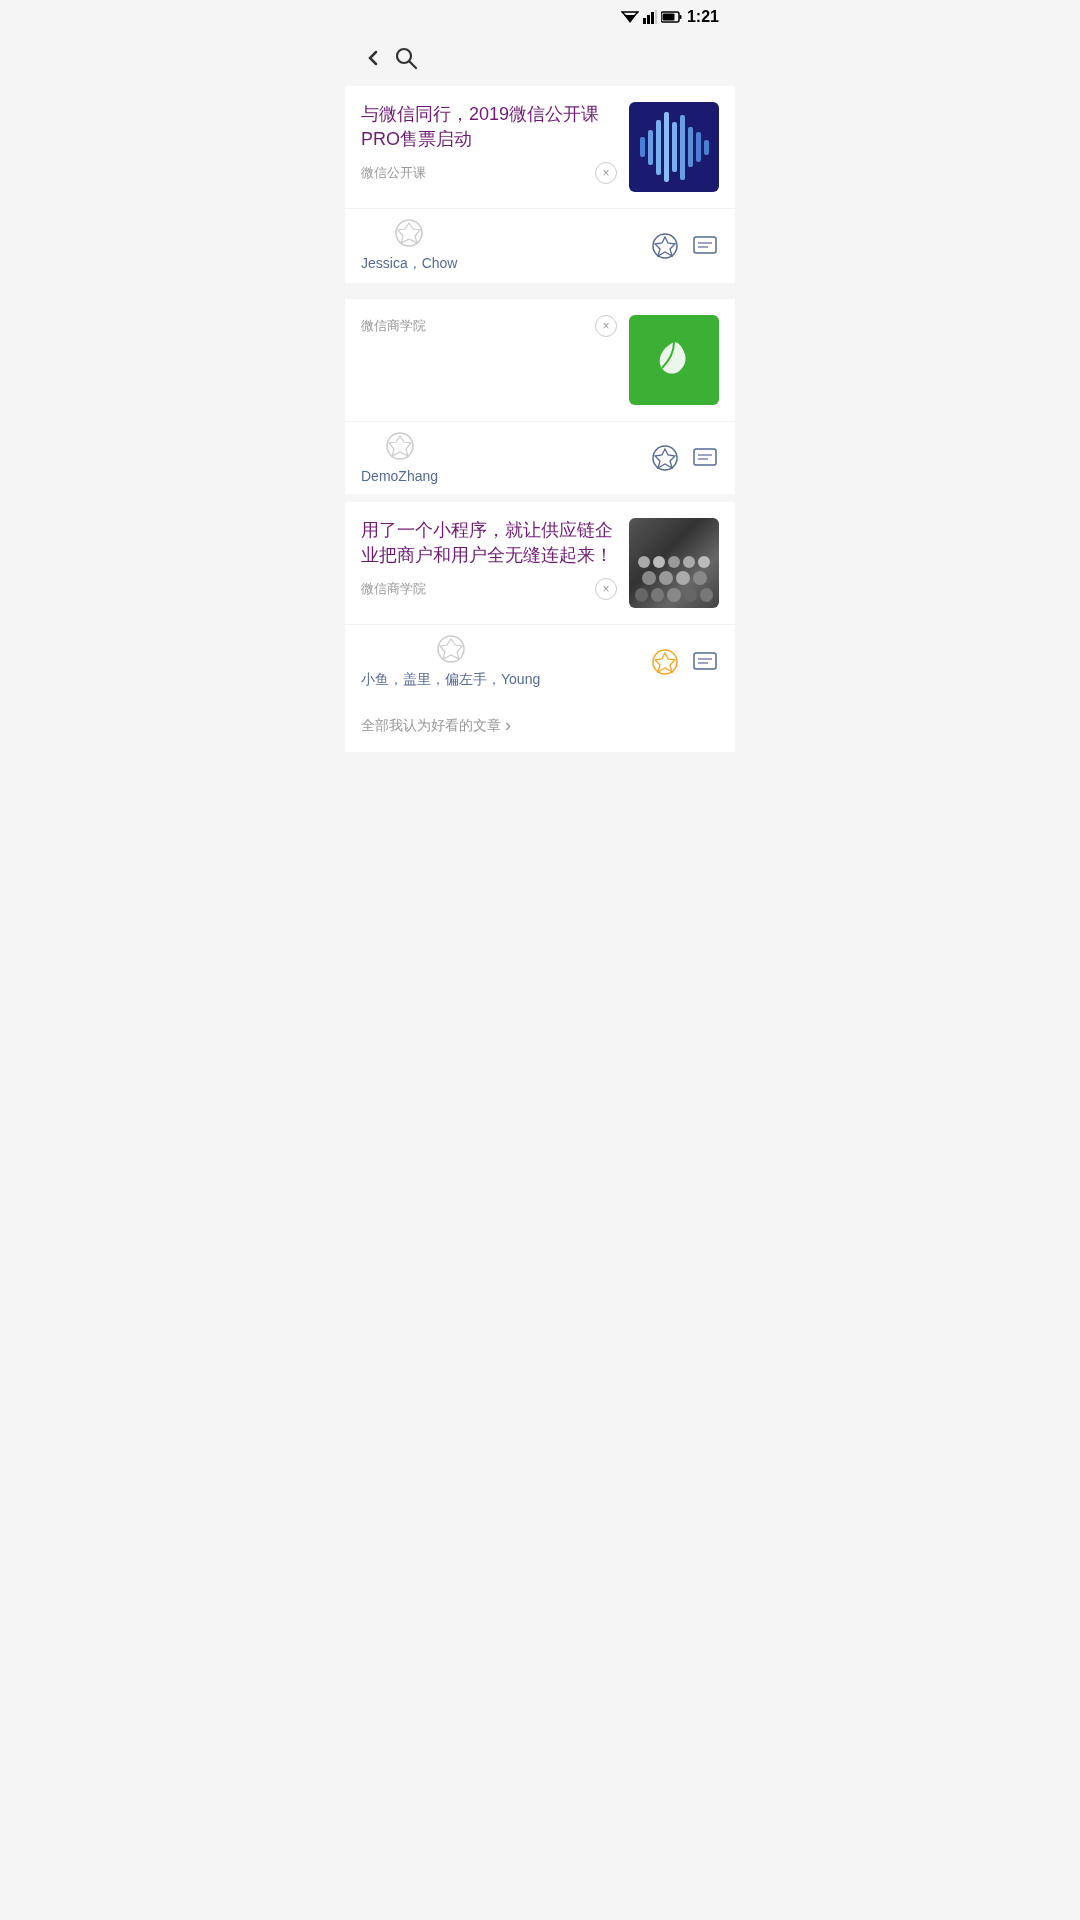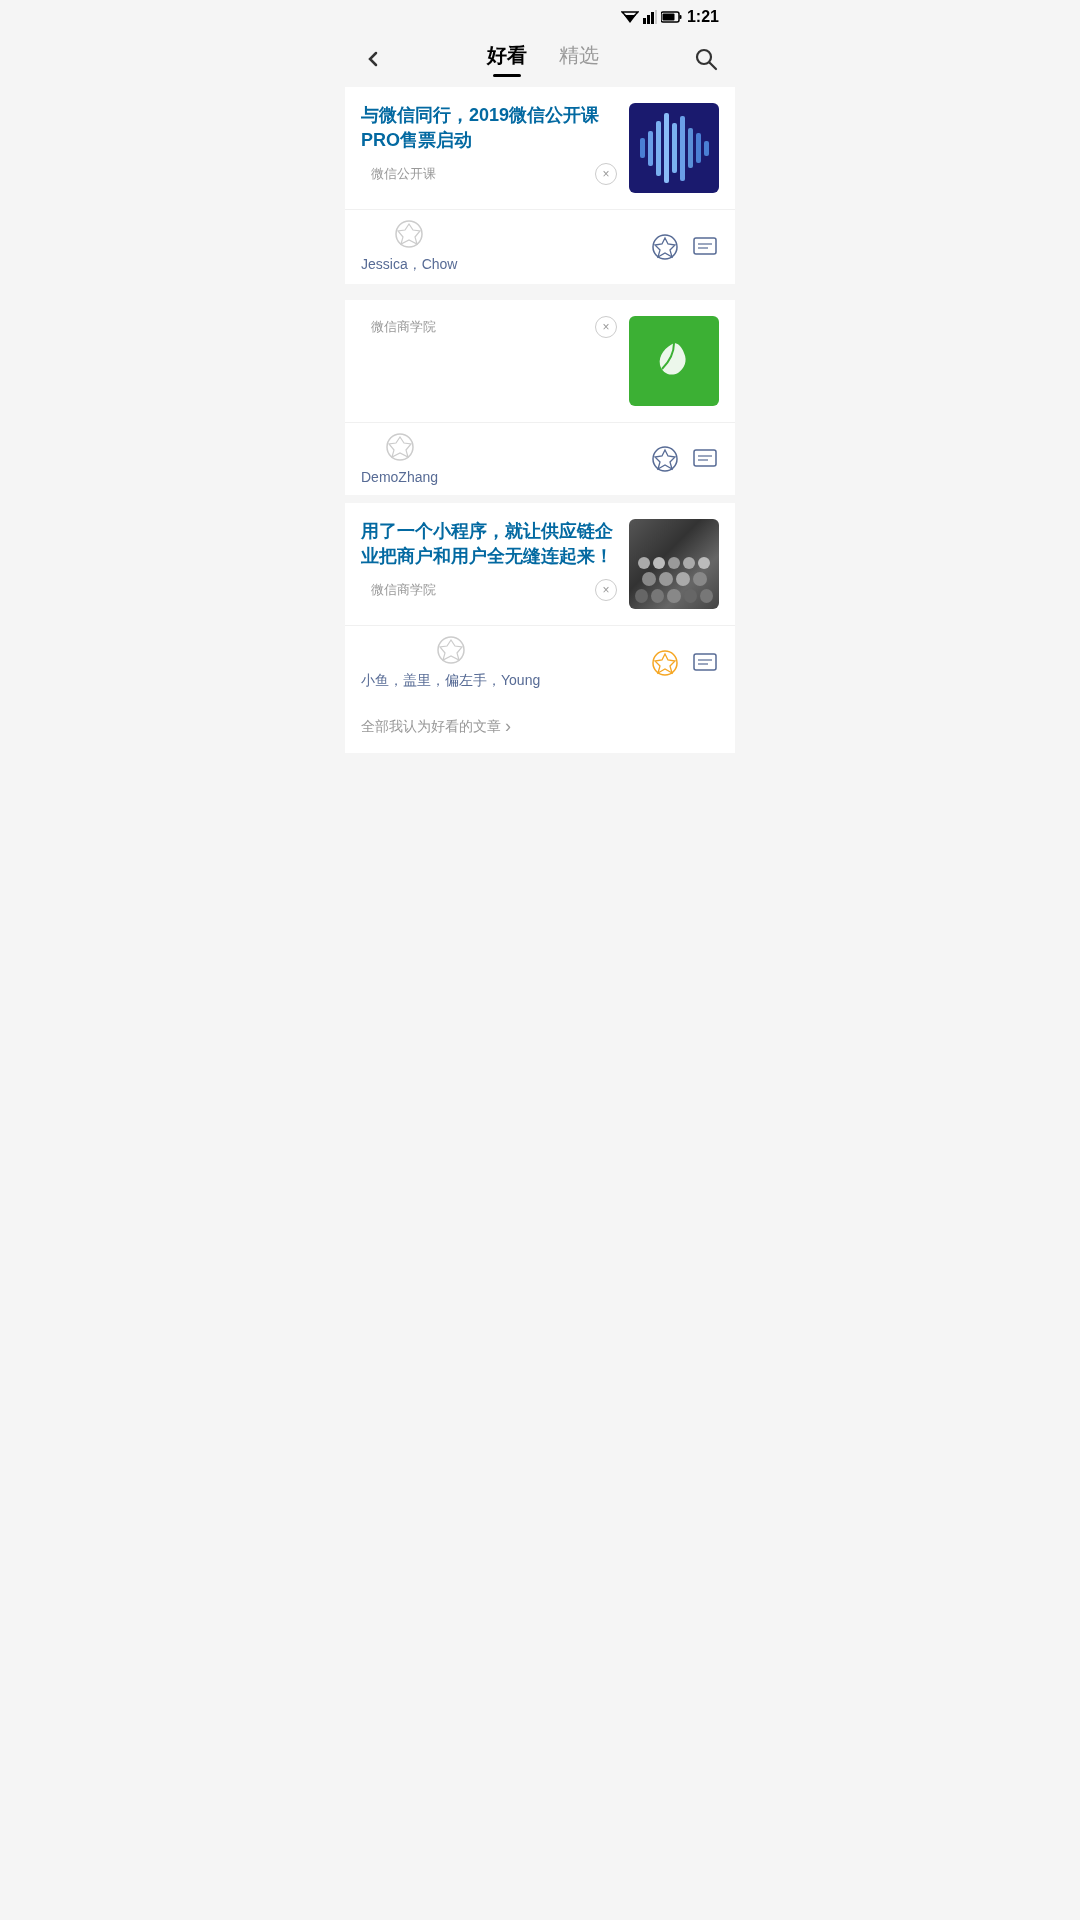--- a/index.html
+++ b/index.html
@@ -112,31 +112,30 @@
       align-items: flex-start;
       gap: 12px;
     }
 
     .article-text {
       flex: 1;
     }
 
     .article-title {
       font-size: 18px;
-      font-weight: 700;
-      color: #0369a1;
+      font-weight: 400;
+      color: #701a75;
       line-height: 1.4;
       margin-bottom: 10px;
     }
 
     .article-source-row {
       display: flex;
       align-items: center;
       justify-content: space-between;
-      margin-left: 10px;
     }
 
     .article-source {
       font-size: 13px;
       color: #999;
     }
 
     .dismiss-btn {
       width: 22px;
       height: 22px;
@@ -287,28 +286,20 @@
     </svg>
     <span class="status-time">1:21</span>
   </div>
 </div>
 
 <div class="header">
   <div class="back-btn">
     <svg width="24" height="24" viewBox="0 0 24 24">
       <path d="M15 18l-6-6 6-6" stroke="#333" stroke-width="2.5" fill="none" stroke-linecap="round"></path>
     </svg>
-  </div>
-  <div class="nav-tabs">
-    <div class="nav-tab active">
-      <span>好看</span>
-    </div>
-    <div class="nav-tab">
-      <span>精选</span>
-    </div>
   </div>
   <div class="search-btn">
     <svg width="26" height="26" viewBox="0 0 26 26">
       <circle cx="11" cy="11" r="7" stroke="#333" stroke-width="2.2" fill="none"></circle>
       <line x1="16.5" y1="16.5" x2="23" y2="23" stroke="#333" stroke-width="2.2" stroke-linecap="round"></line>
     </svg>
   </div>
 </div>
 
 <div class="content">

